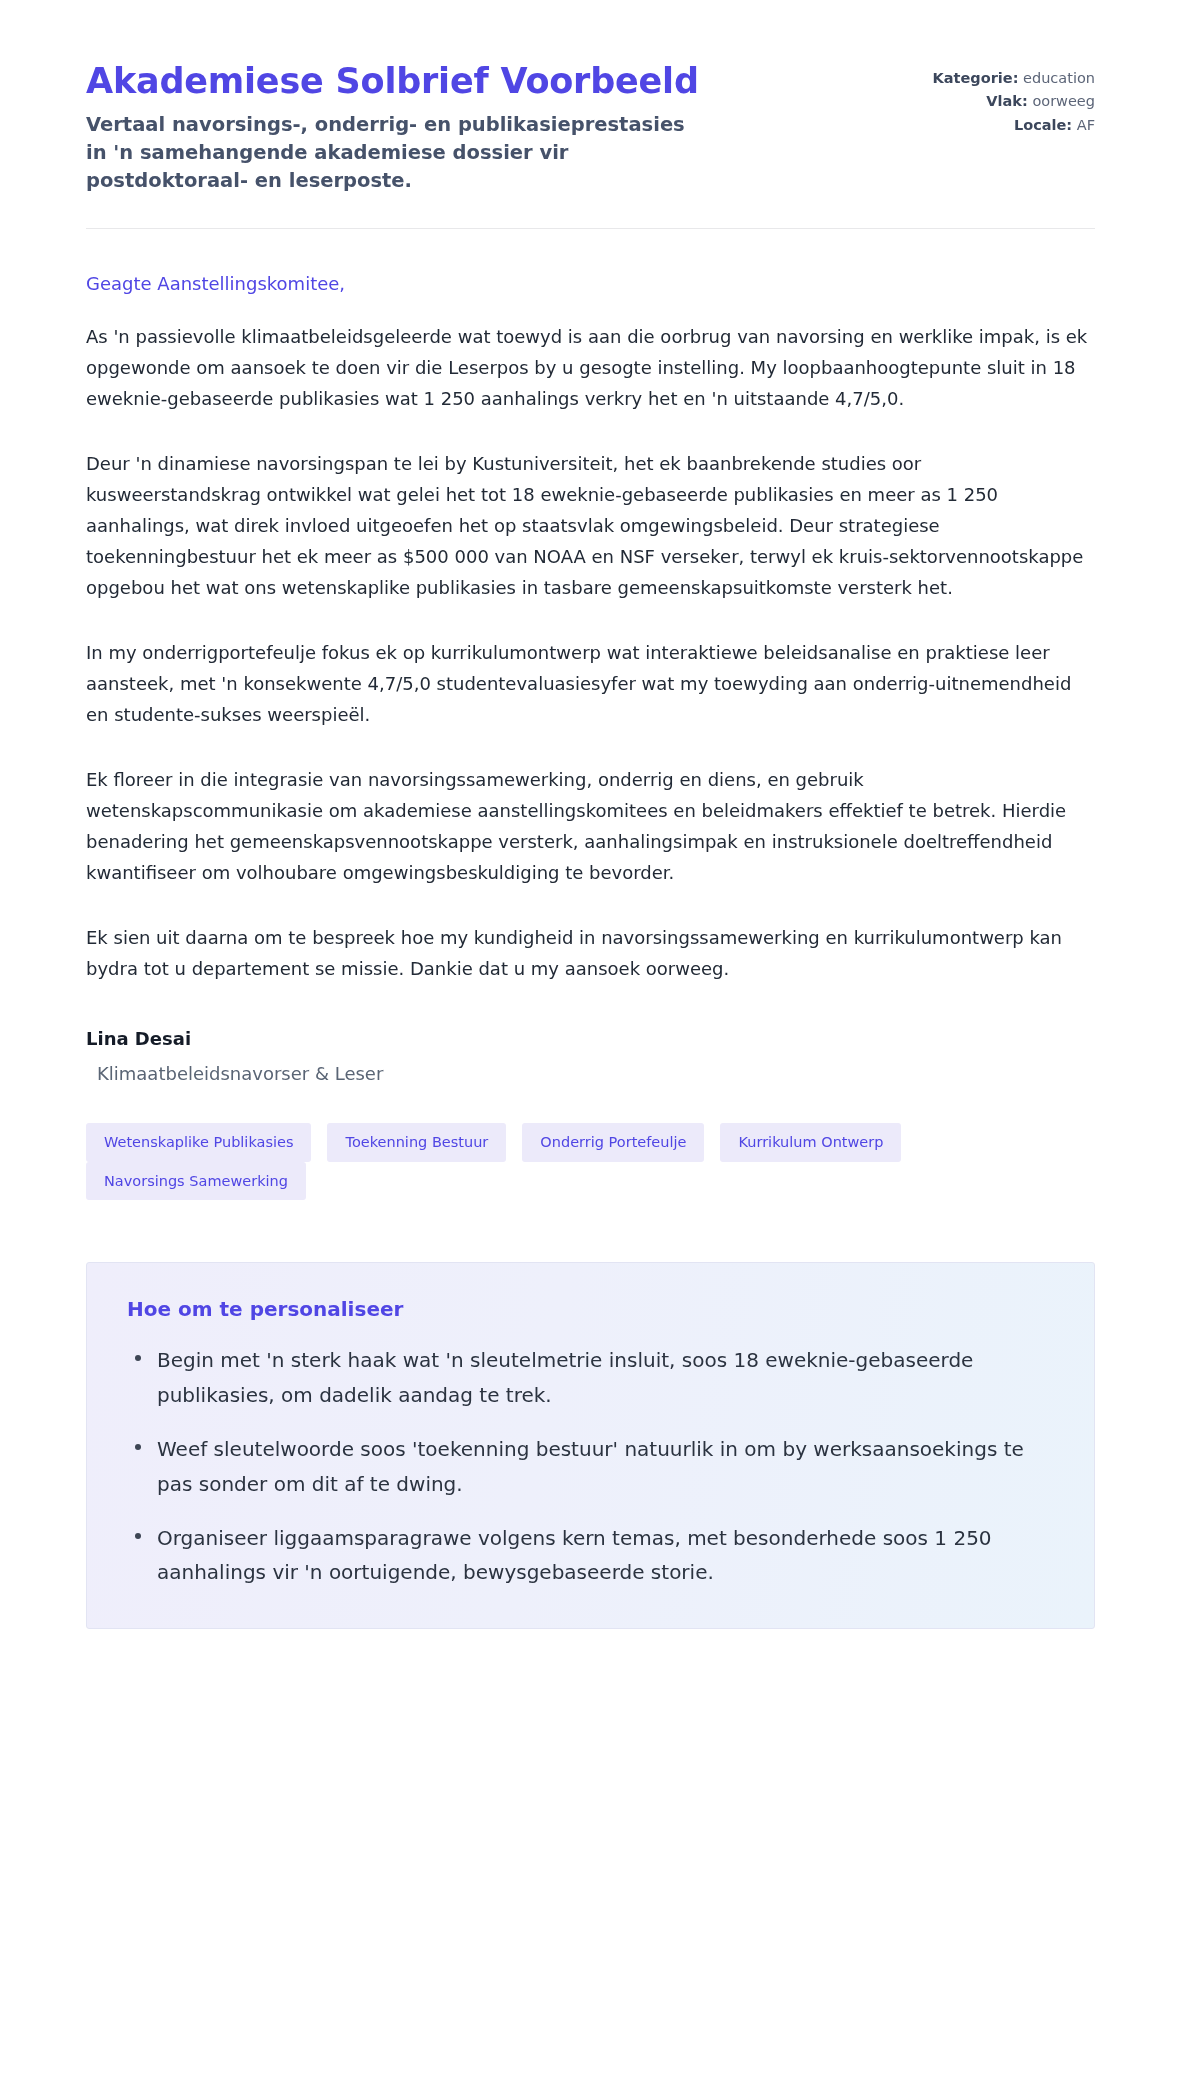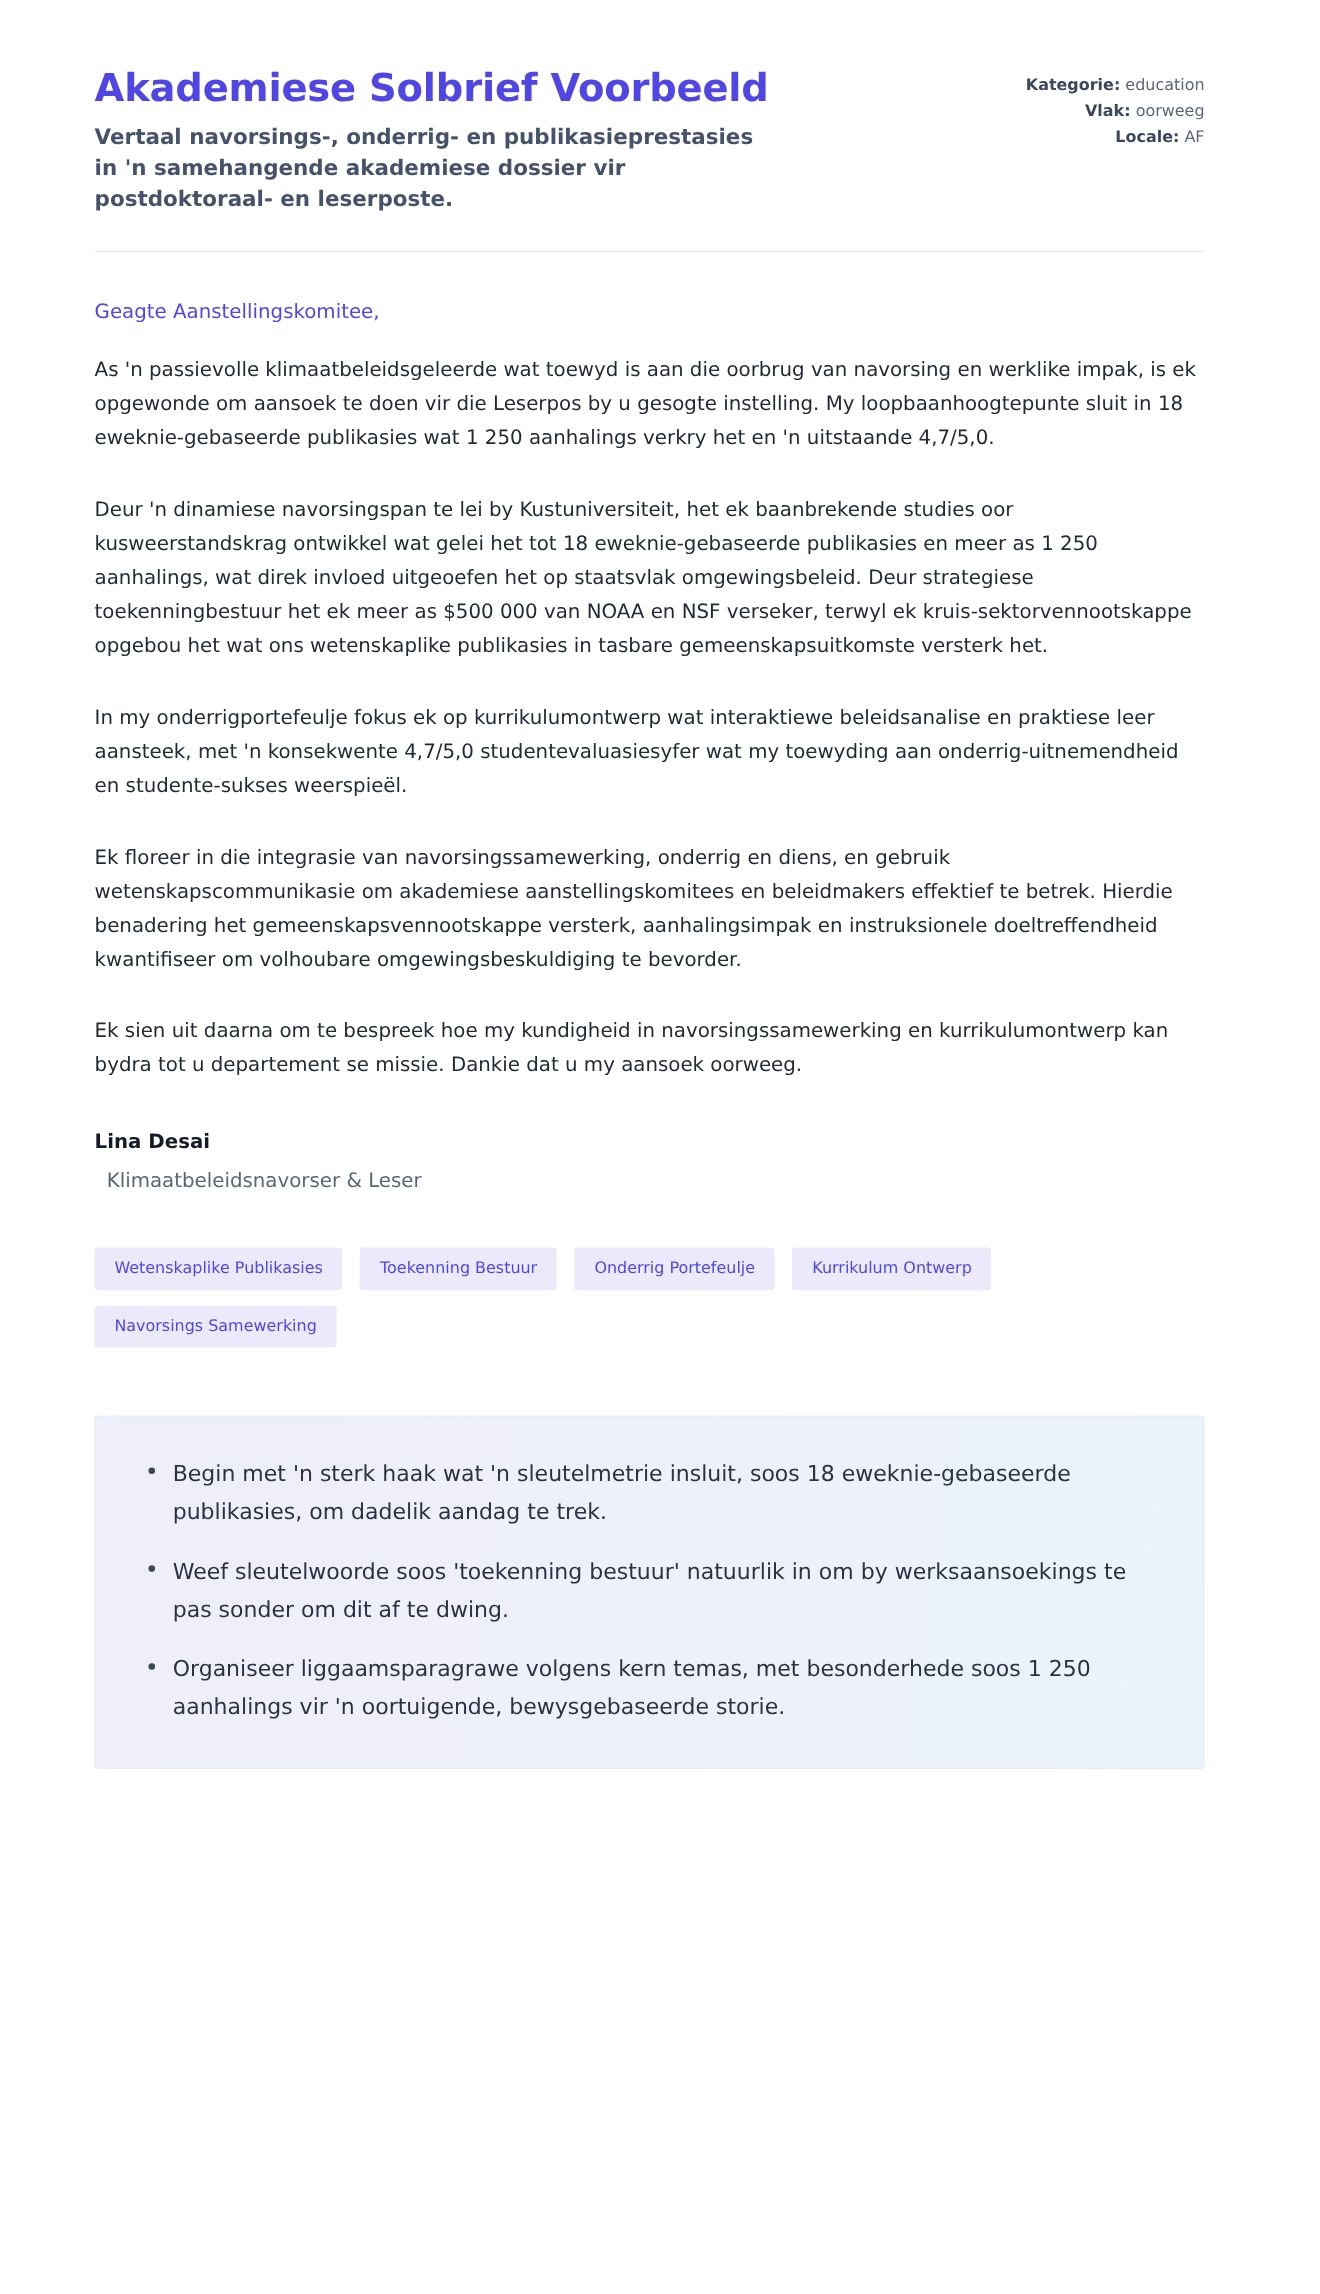--- a/index.html
+++ b/index.html
@@ -97,24 +97,24 @@
     color: #151c28;
   }
   .sig-role {
     margin: 11px;
     font-size: 18px;
     color: #5a6575;
   }
 
   
   .tag-list {
-    margin-top: 50px;
+    margin-top: 39px;
     display: flex;
     flex-wrap: wrap;
-    gap: 14px 16px;
+    gap: 0 16px;
     max-width: 920px;
   }
   .tag-chip {
     background: #eceafa;
     color: #5046e4;
     font-size: 14.5px;
     line-height: 1;
     padding: 12px 18px;
     border-radius: 3px;
     white-space: nowrap;
@@ -207,20 +207,21 @@
 
   <div class="tag-list">
     <span class="tag-chip">Wetenskaplike Publikasies</span>
     <span class="tag-chip">Toekenning Bestuur</span>
     <span class="tag-chip">Onderrig Portefeulje</span>
     <span class="tag-chip">Kurrikulum Ontwerp</span>
     <span class="tag-chip">Navorsings Samewerking</span>
   </div>
 
   <aside class="callout">
+    <h2 class="callout-title">Hoe om te personaliseer</h2>
     <ul class="callout-list">
       <li>Begin met 'n sterk haak wat 'n sleutelmetrie insluit, soos 18 eweknie-gebaseerde publikasies, om dadelik aandag te trek.</li>
       <li>Weef sleutelwoorde soos 'toekenning bestuur' natuurlik in om by werksaansoekings te pas sonder om dit af te dwing.</li>
       <li>Organiseer liggaamsparagrawe volgens kern temas, met besonderhede soos 1 250 aanhalings vir 'n oortuigende, bewysgebaseerde storie.</li>
     </ul>
   </aside>
 
 </div>
 
 </body></html>

